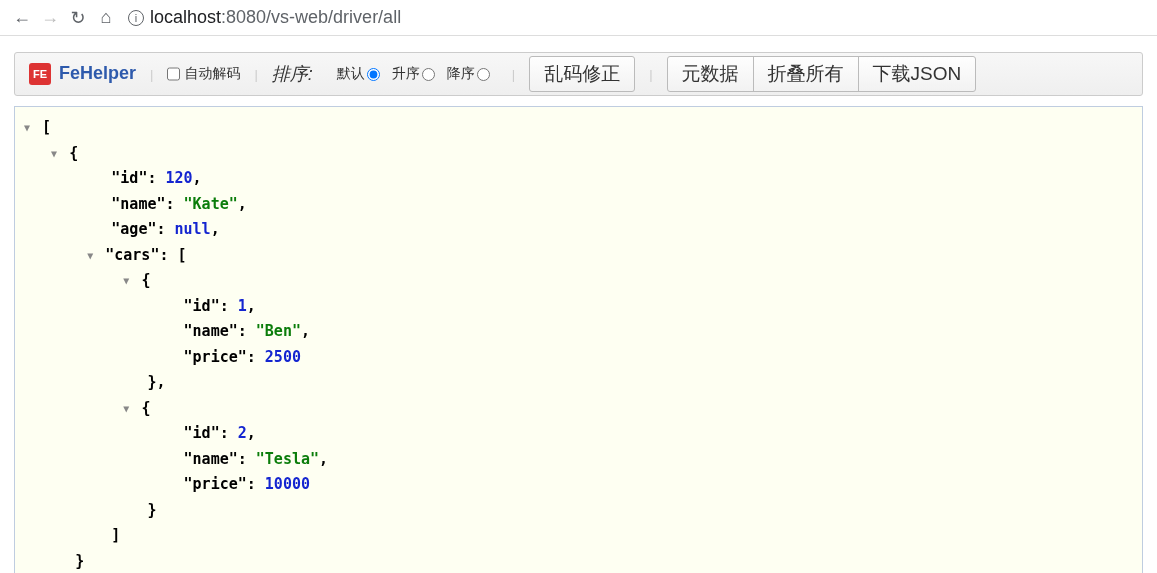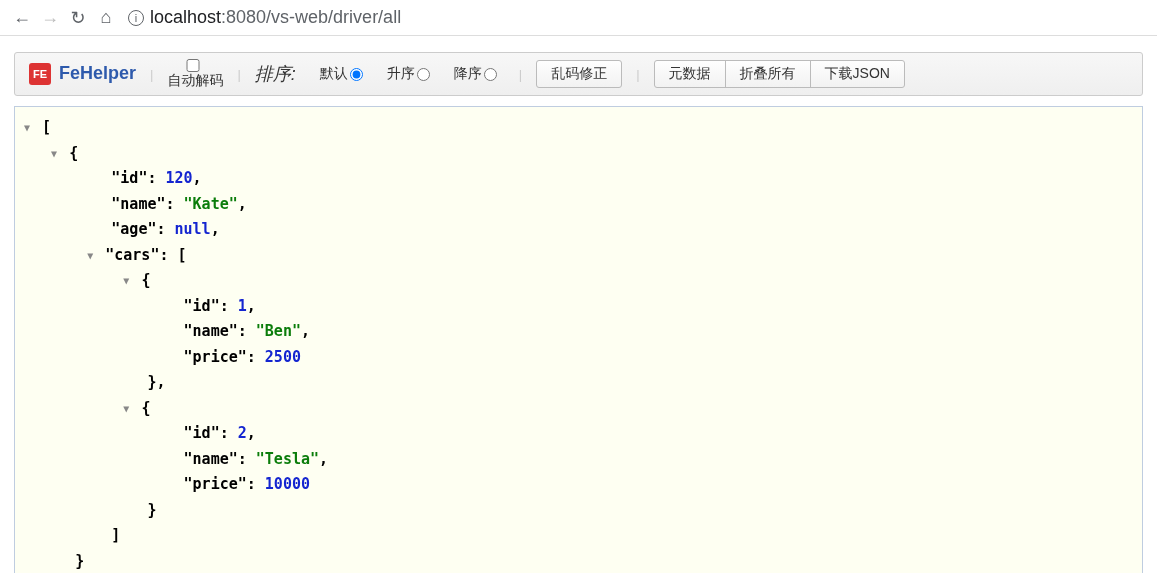--- a/index.html
+++ b/index.html
@@ -11,26 +11,26 @@
     .addr-bar { display: flex; align-items: center; margin-left: 8px; flex: 0 0 auto; }
     .info-icon { width: 16px; height: 16px; border: 1.5px solid #5f6368; border-radius: 50%; display: flex; align-items: center; justify-content: center; font-size: 11px; color: #5f6368; margin-right: 6px; }
     .url-text { font-size: 18px; color: #202124; }
     .url-host { color: #202124; }
     .url-path { color: #5f6368; }
     
     .fehelper-bar { display: flex; align-items: center; height: 44px; background: linear-gradient(#f7f7f7,#efefef); border: 1px solid #ccc; border-radius: 3px; margin: 16px 14px 10px 14px; padding: 0 14px; }
     .brand { display: flex; align-items: flex-start; font-weight: bold; color: #2e5aac; font-size: 18px; }
     .brand-logo { width: 22px; height: 22px; background: #d33; display: flex; align-items: center; justify-content: center; color: #fff; font-weight: bold; font-size: 11px; border-radius: 3px; margin-right: 8px; }
     .sep { color: #ccc; margin: 0 14px; }
-    .ck-wrap { display: flex; color: #333; font-size: 14px; flex-direction: column; }
+    .ck-wrap { display: flex; color: #333; font-size: 14px; }
     .ck-wrap input { margin-right: 4px; }
     .sort-label { color: #333; font-size: 18px; font-style: italic; }
-    .radio-group { display: flex; align-items: center; gap: 16px; font-size: 14px; padding-left: 16px; }
+    .radio-group { display: flex; align-items: center; gap: 4px; font-size: 14px; padding-left: 16px; }
     .radio-group label { margin-right: 8px; display: flex; align-items: center; gap: 2px; }
-    .btn { background: linear-gradient(#fefefe,#f2f2f2); border: 1px solid #bbb; border-radius: 3px; padding: 4px 14px; font-size: 14px; cursor: pointer; color: #333; }
+    .btn { background: linear-gradient(#fefefe,#f2f2f2); border: 1px solid #bbb; border-radius: 3px; padding: 4px 14px; font-size: 19px; cursor: pointer; color: #333; }
     .btn-group { display: flex; }
     .btn-group .btn { border-radius: 0; margin-left: -1px; }
     .btn-group .btn:first-child { border-radius: 3px 0 0 3px; margin-left: 0; }
     .btn-group .btn:last-child { border-radius: 0 3px 3px 0; }
     
     .json-view { margin: 0 14px 14px 14px; border: 1px solid #bfcde0; background: #fefff2; padding: 8px 6px; font-family: Consolas, Monaco, monospace; font-size: 15px; line-height: 1.7; color: #000; position: relative; }
     .json-row { white-space: pre; }
     .toggle { display: inline-block; width: 12px; text-align: center; color: #888; cursor: pointer; user-select: none; font-size: 10px; transform: rotate(0deg); vertical-align: 1px; }
     .k { color: #000; font-weight: bold; }
     .str { color: #0b7d0b; font-weight: bold; }

